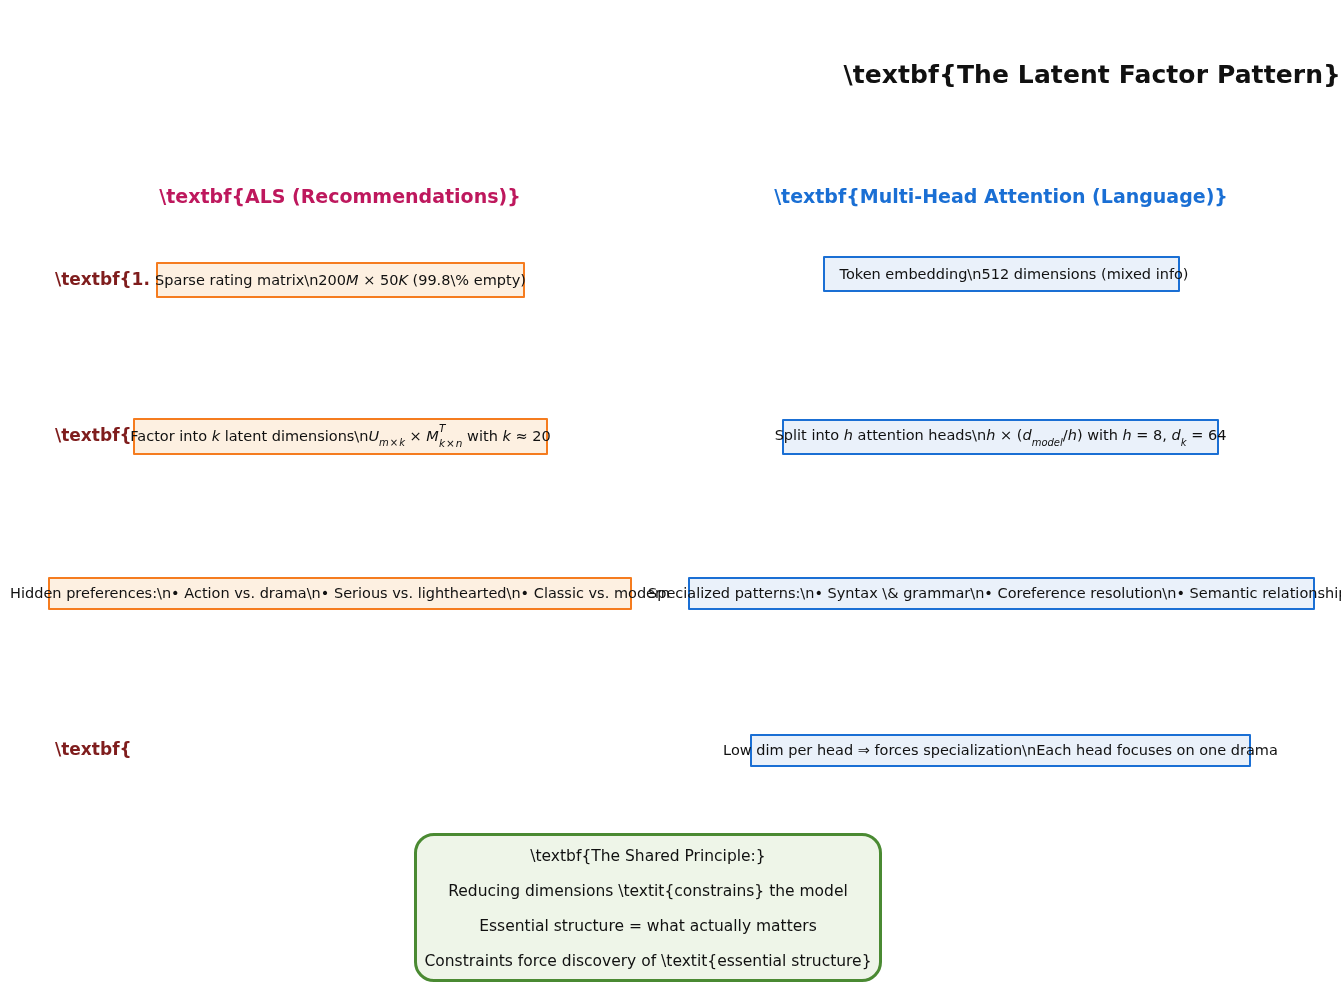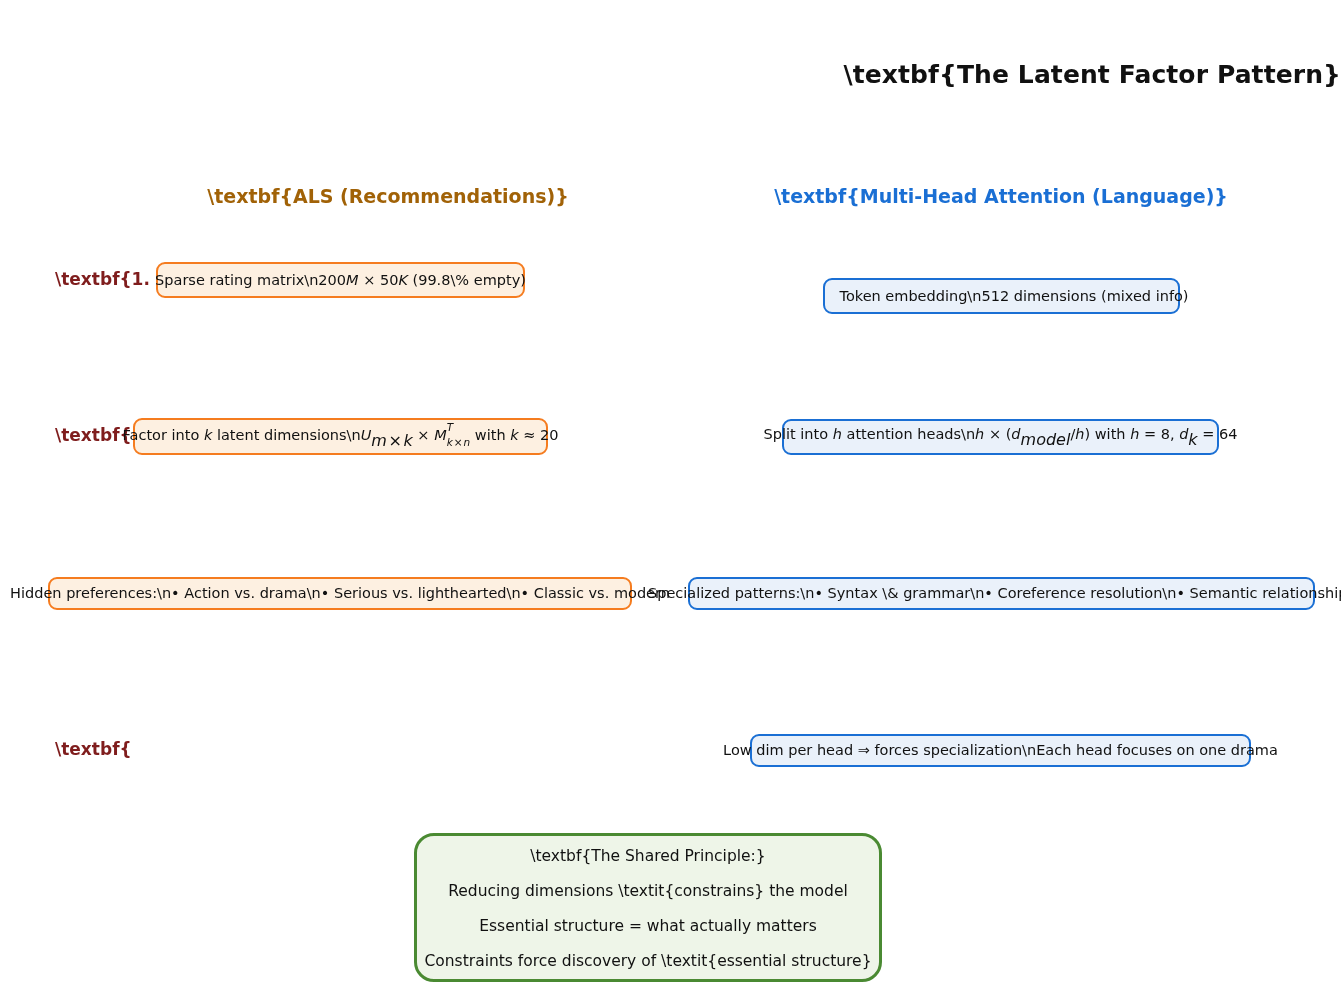--- a/index.html
+++ b/index.html
@@ -39,22 +39,21 @@
     position: absolute;
     top: 185px;
     font-size: 19px;
     font-weight: bold;
     text-align: center;
     white-space: nowrap;
   }
   .col-header.left {
     left: 0;
     width: 680px;
-    color: #a16207;
-    padding-left: 48px;
+    color: #be185d;
   }
   .col-header.right {
     left: 661px;
     width: 680px;
     color: #1a6fd4;
   }
 
   
   .step-label {
     position: absolute;
@@ -65,21 +64,21 @@
     z-index: 1;
   }
 
   
   .node {
     position: absolute;
     box-sizing: border-box;
     display: flex;
     align-items: center;
     justify-content: center;
-    border-radius: 9px;
+    border-radius: 1px;
     border-width: 2.2px;
     border-style: solid;
     font-size: 14.5px;
     line-height: 1.15;
     white-space: nowrap;
     z-index: 2;
     padding: 0 10px;
   }
   .node.orange {
     border-color: #f57c1f;
@@ -88,21 +87,21 @@
   }
   .node.blue {
     border-color: #1a6fd4;
     background: #eaf1fa;
     color: #111111;
   }
 
   .node .mathit { font-style: italic; }
   .node .sub {
     font-style: italic;
-    font-size: 16px;
+    font-size: 10px;
     vertical-align: sub;
     position: relative;
     top: 2px;
   }
   .node .supsub {
     display: inline-block;
     font-size: 10.5px;
     font-style: italic;
     vertical-align: middle;
     line-height: 1;
@@ -150,21 +149,21 @@
   <div class="col-header left">\textbf{ALS (Recommendations)}</div>
 
   <div class="col-header right">\textbf{Multi-Head Attention (Language)}</div>
 
   <div class="step-label" style="left:55px; top:269px;">\textbf{1.</div>
 
   <div class="node orange" style="left:156px; top:262px; width:369px; height:36px;">
     <span>Sparse rating matrix\n200<span class="mathit">M</span> × 50<span class="mathit">K</span> (99.8\% empty)</span>
   </div>
 
-  <div class="node blue" style="left:823px; top:278px; width:357px; height:36px;padding-left:35px;">
+  <div class="node blue" style="left:823px; top:256px; width:357px; height:36px;padding-left:35px;">
     <span>Token embedding\n512 dimensions (mixed info)</span>
   </div>
 
   <div class="step-label" style="left:55px; top:425px;">\textbf{</div>
 
   <div class="node orange" style="left:133px; top:418px; width:415px; height:37px;">
     <span>Factor into <span class="mathit">k</span> latent dimensions\n<span class="mathit">U</span><span class="sub">m × k</span> × <span class="mathit">M</span><span class="supsub"><i class="s-top">T</i><i class="s-bot">k × n</i></span> with <span class="mathit">k</span> ≈ 20</span>
   </div>
 
   <div class="node blue" style="left:782px; top:419px; width:437px; height:36px;">

